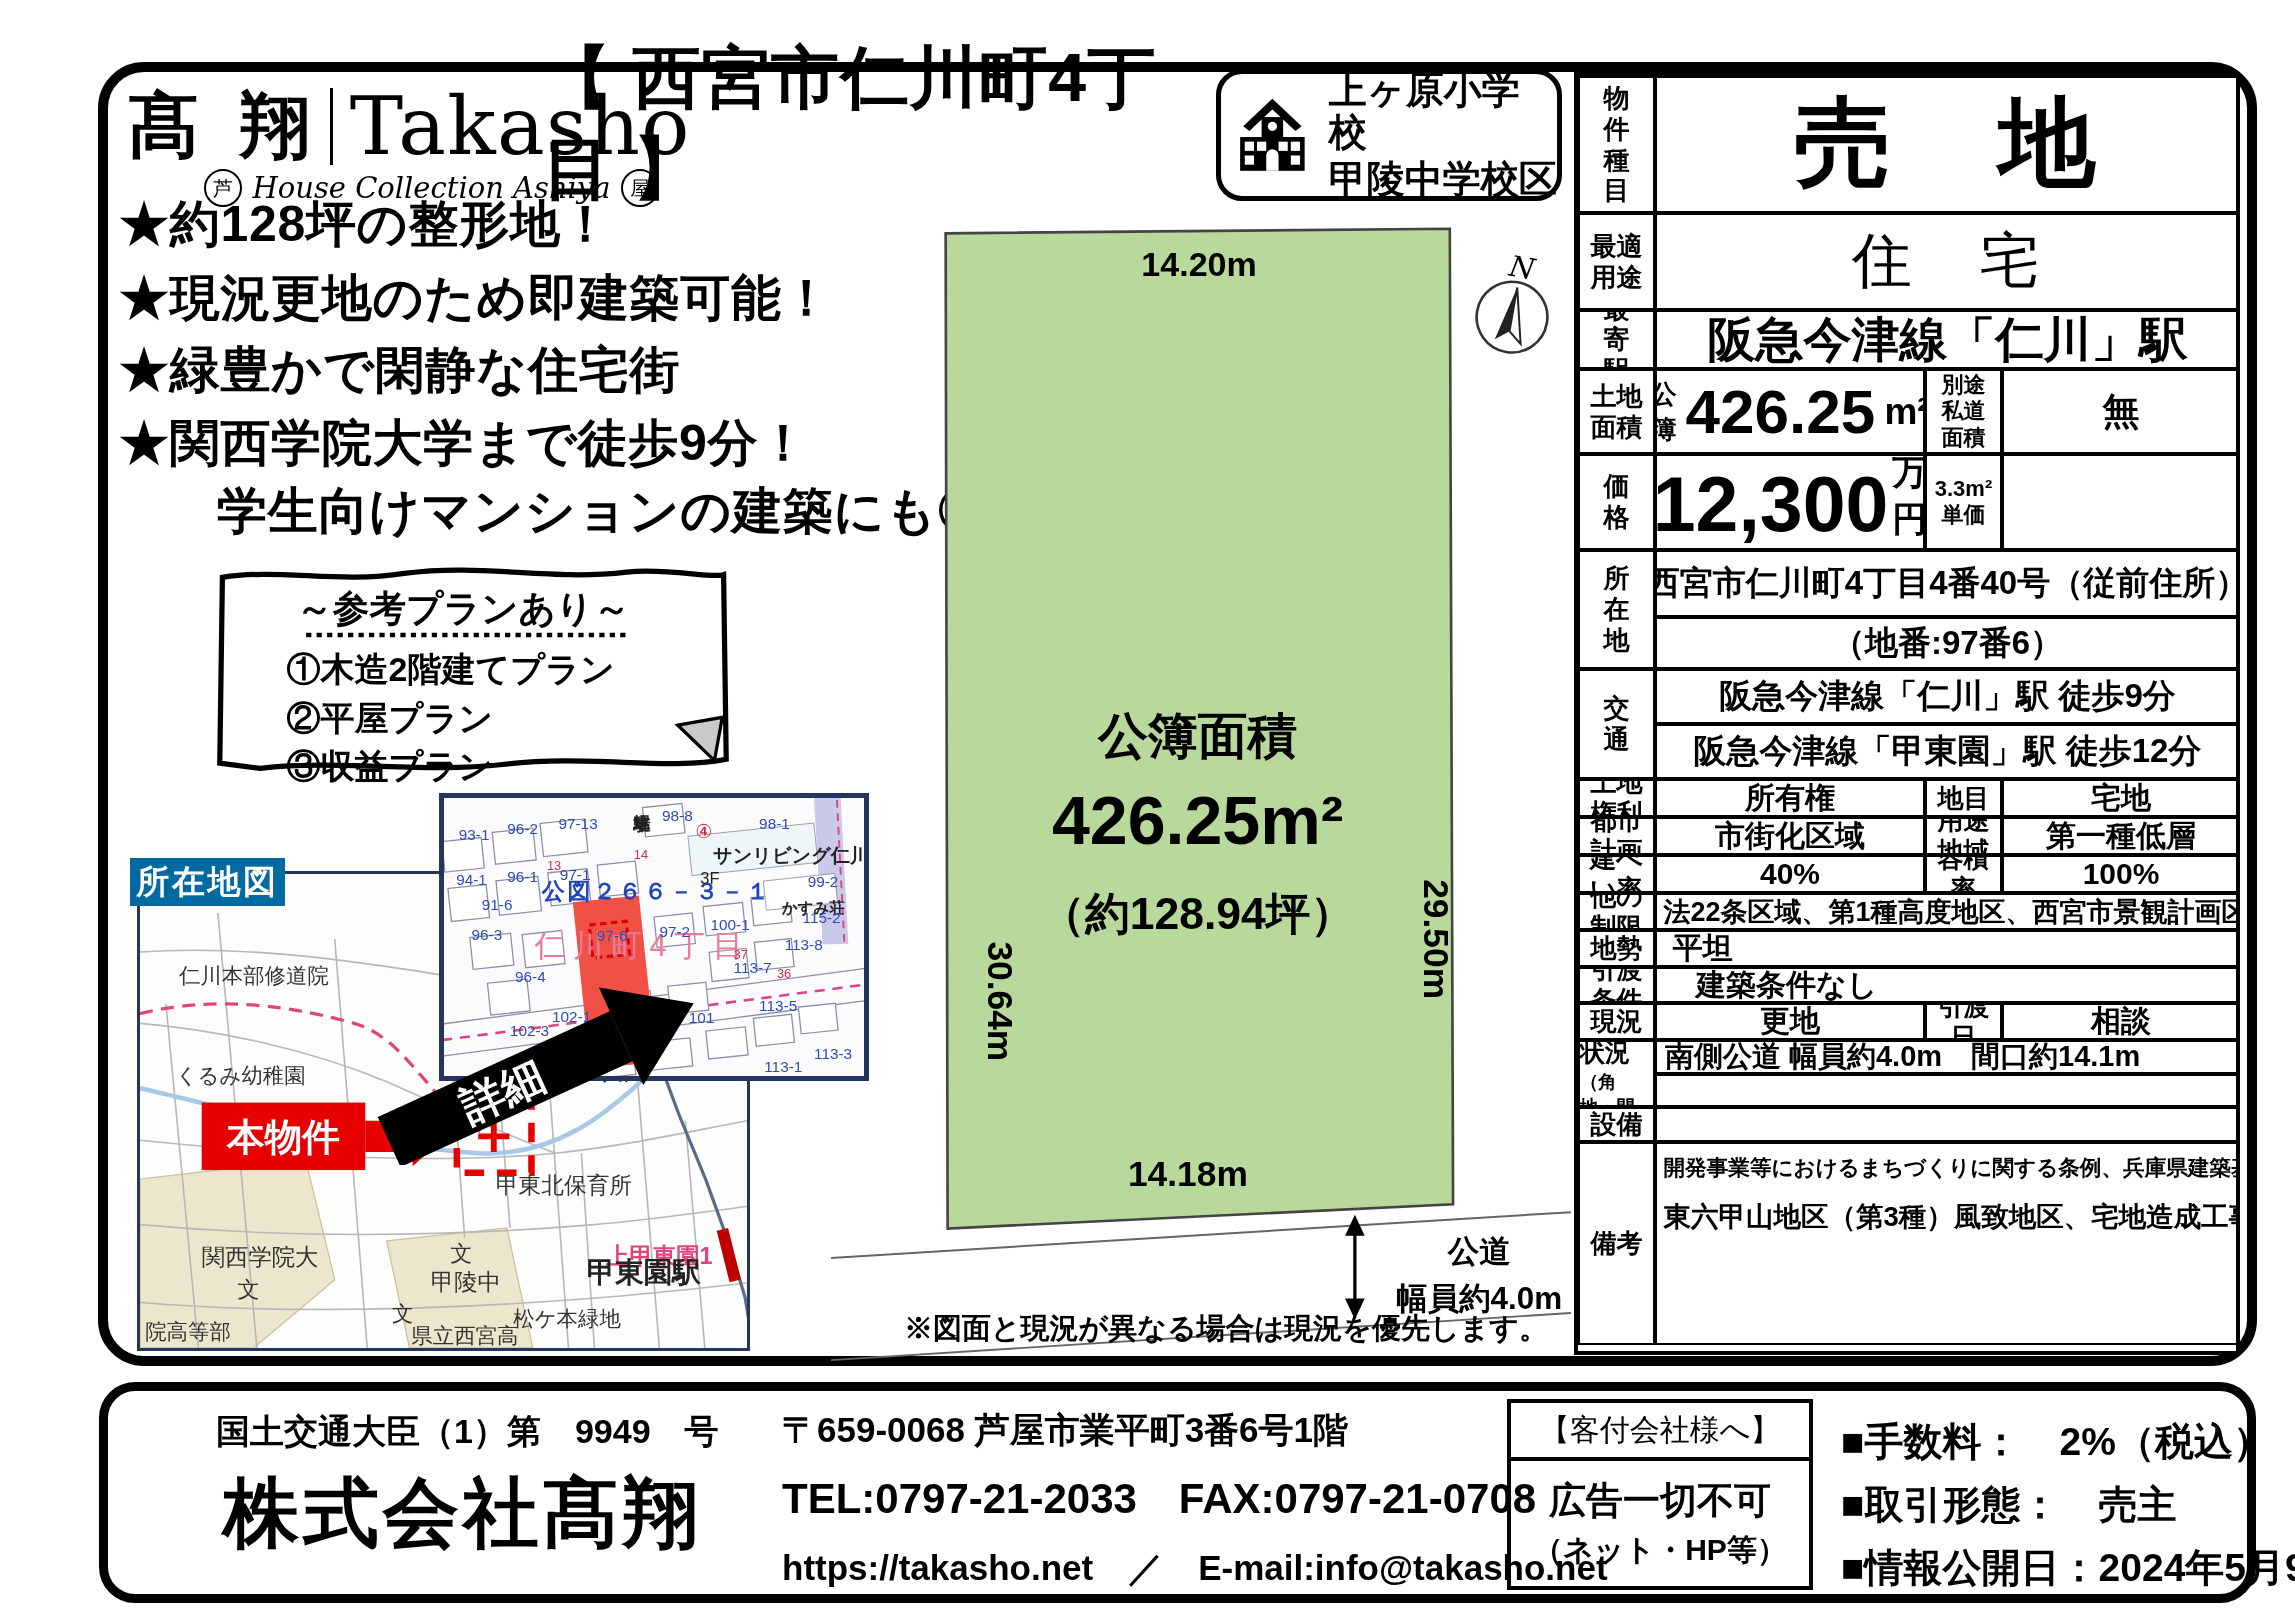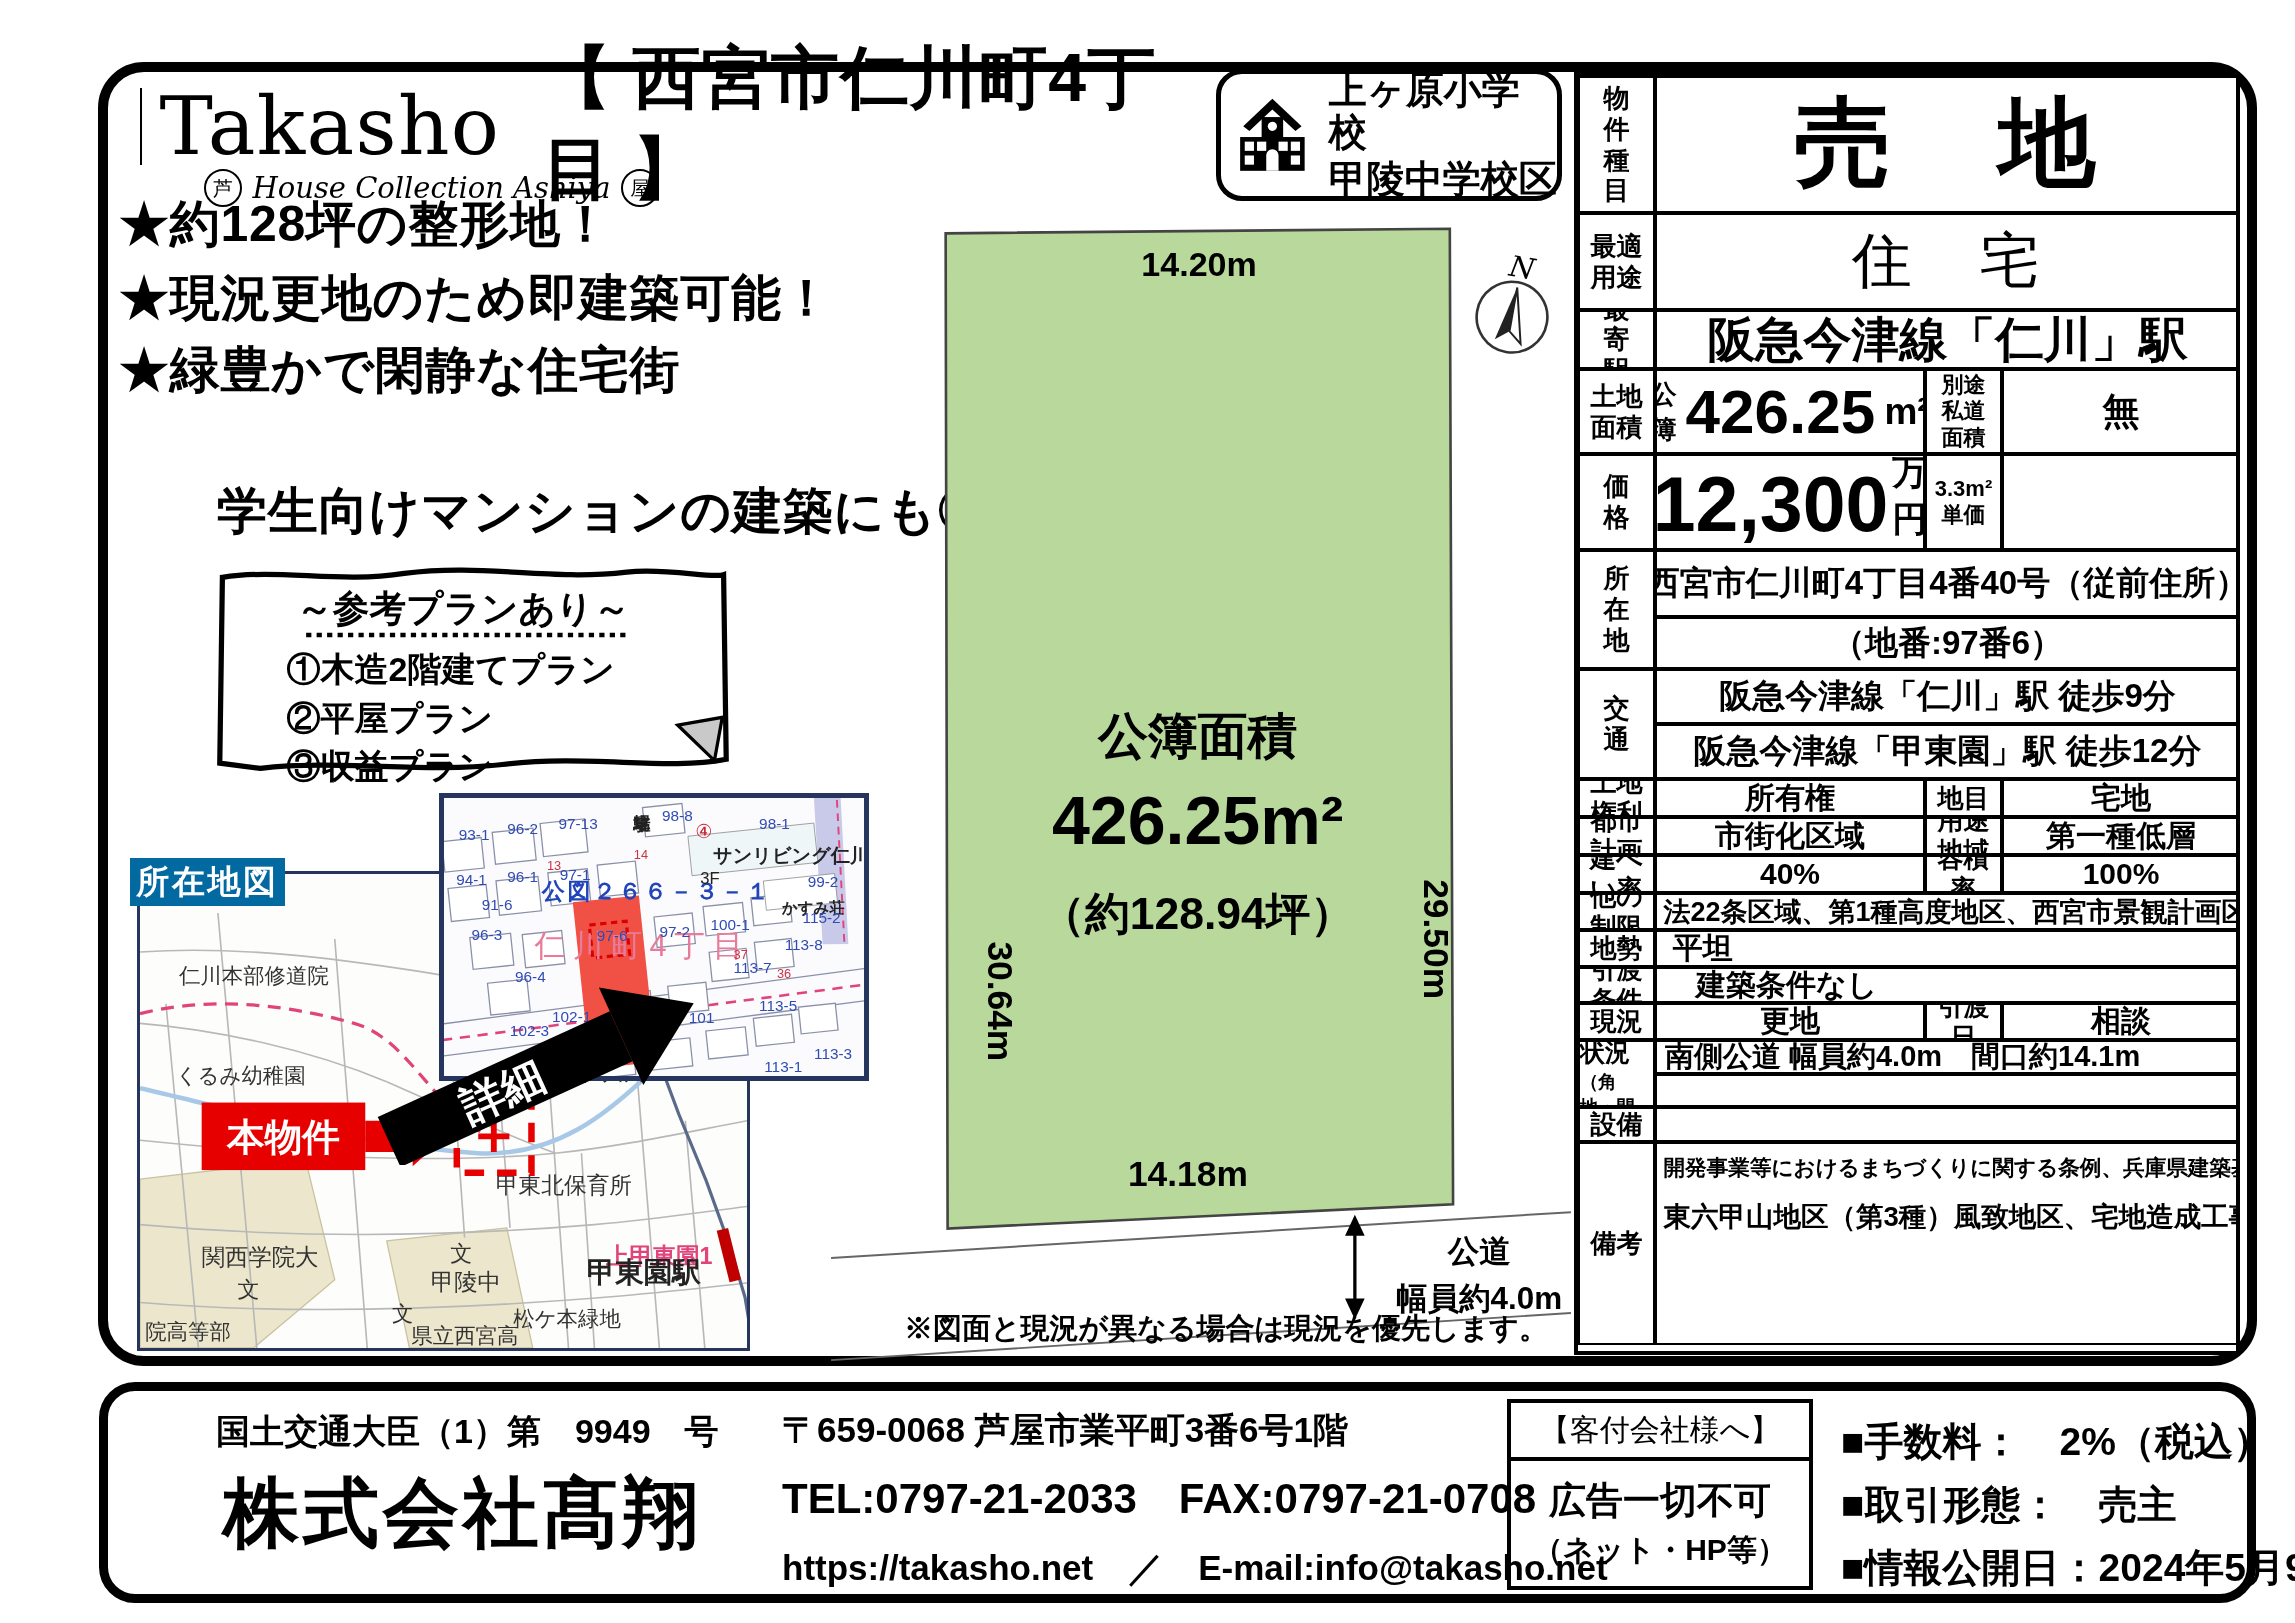--- a/index.html
+++ b/index.html
@@ -65,20 +65,21 @@
   .f-right{left:1841px;width:419px;font-size:39px;font-weight:bold;white-space:nowrap;}
 </style>
 </head>
 <body>
 
 <div id="page">
 
   <div class="abs" id="main-border"></div>
 
   <div class="abs" id="logo-row">
+    <span class="logo-kanji">髙 翔</span>
     <span class="logo-bar"></span>
     <span class="logo-roman">Takasho</span>
   </div>
   <div class="abs" id="logo-sub">
     <span class="circ-char">芦</span>
     <span class="script-text">House Collection Ashiya</span>
     <span class="circ-char">屋</span>
   </div>
   <div class="abs" id="page-title">【 西宮市仁川町4丁目 】</div>
 
@@ -98,20 +99,21 @@
     </svg>
     <div id="school-texts">
       <span class="school-line">上ヶ原小学校</span>
       <span class="school-line">甲陵中学校区</span>
     </div>
   </div>
 
   <div class="abs feature" style="top:191px;">★約128坪の整形地！</div>
   <div class="abs feature" style="top:265px;">★現況更地のため即建築可能！</div>
   <div class="abs feature" style="top:337px;">★緑豊かで閑静な住宅街</div>
+  <div class="abs feature" style="top:410px;">★関西学院大学まで徒歩9分！</div>
   <div class="abs feature" style="top:478px;padding-left:98px;">学生向けマンションの建築にも◎</div>
 
   <svg class="abs" id="plan-box-svg" viewBox="0 0 810 340">
     <path d="M22,20 C110,6 200,30 300,14 C420,-2 520,26 640,12 C700,5 770,22 788,16 L792,298 C700,316 580,290 450,306 C330,320 200,298 80,312 L18,304 Z" fill="#fff" stroke="#000" stroke-width="8"></path>
     <polygon points="718,246 786,234 774,300" fill="#c9c9c9" stroke="#000" stroke-width="5"></polygon>
     <text x="390" y="86" text-anchor="middle" font-size="56" font-weight="bold">～参考プランあり～</text>
     <line x1="150" y1="108" x2="640" y2="108" stroke="#000" stroke-width="7" stroke-dasharray="8 8"></line>
     <text x="120" y="178" font-size="52" font-weight="bold">①木造2階建てプラン</text>
     <text x="120" y="254" font-size="52" font-weight="bold">②平屋プラン</text>
     <text x="120" y="326" font-size="52" font-weight="bold">③収益プラン</text>

